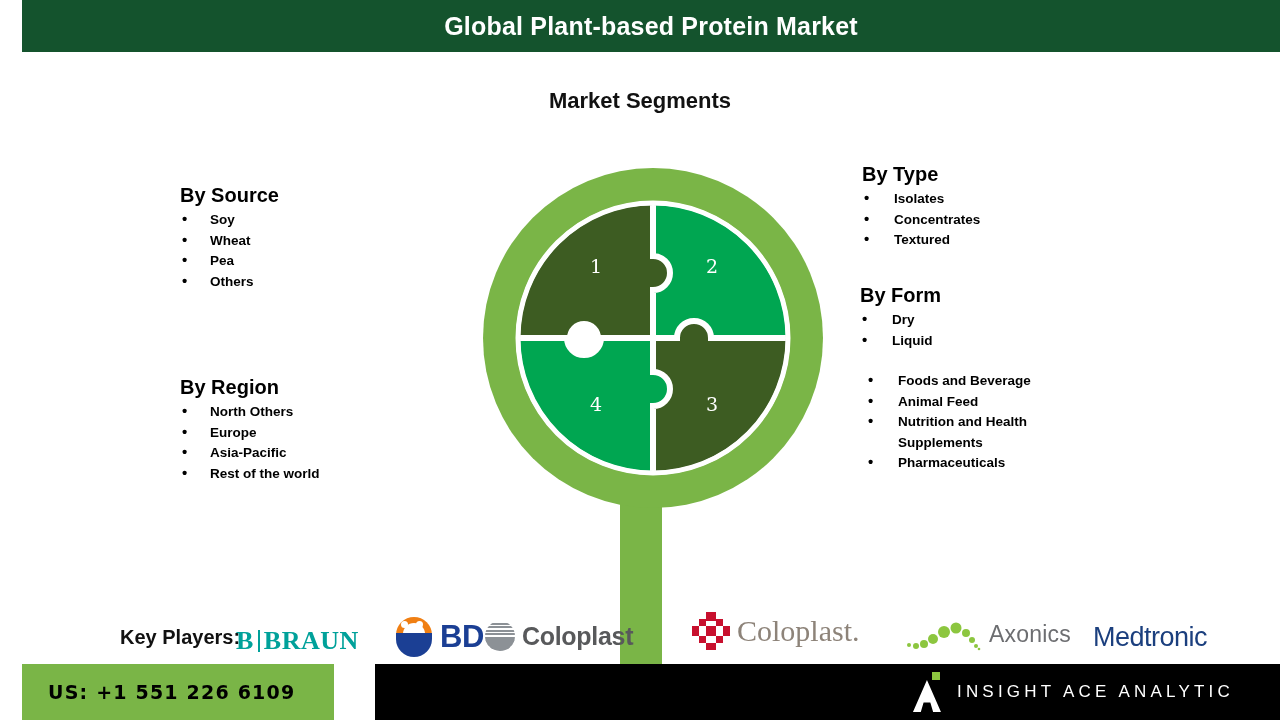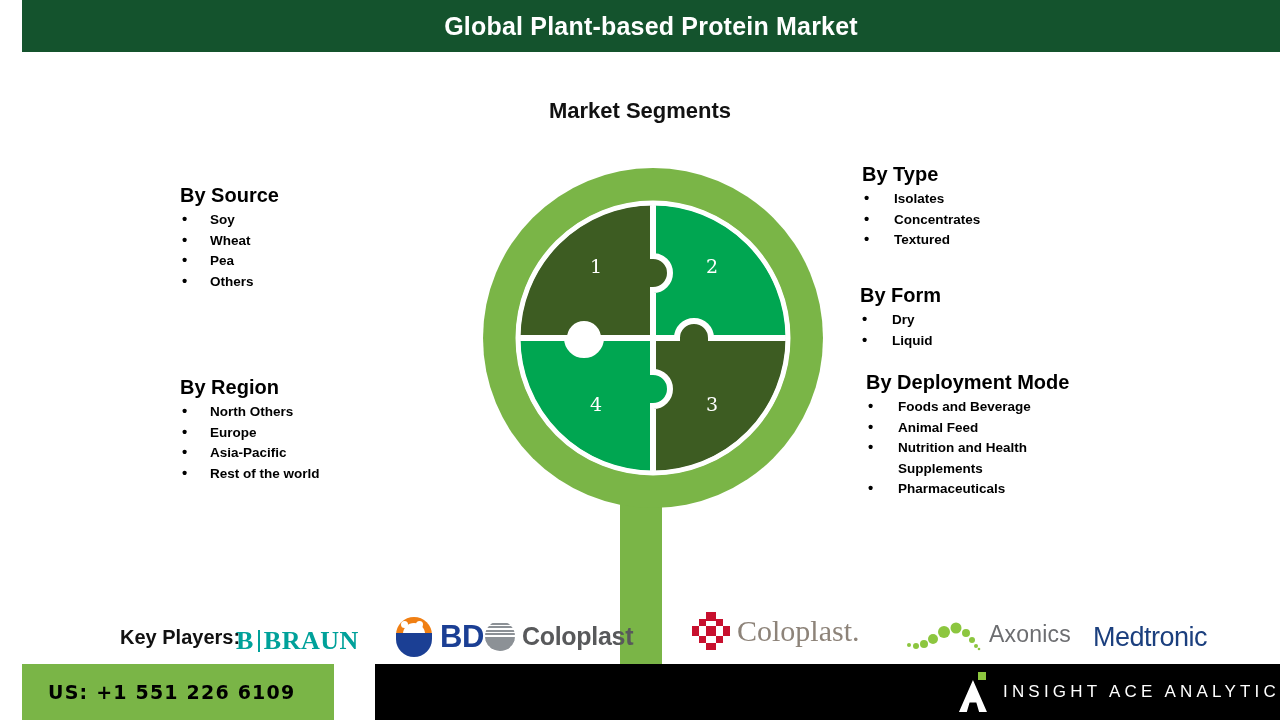--- a/index.html
+++ b/index.html
@@ -37,21 +37,20 @@
   
   .section-heading {
     position: absolute;
     left: 0;
     top: 88px;
     width: 1280px;
     text-align: center;
     font-size: 22px;
     font-weight: bold;
     color: #111111;
-    margin-top: 10px;
   }
 
   
   .seg-block {
     position: absolute;
   }
   .seg-title {
     font-size: 20px;
     font-weight: bold;
     color: #000000;
@@ -299,20 +298,21 @@
     width: 905px;
     height: 56px;
     background: #000000;
     display: flex;
     align-items: center;
     justify-content: flex-end;
   }
   .brand-wrap {
     display: flex;
     align-items: center;
+    margin-right: 46px;
   }
   .brand-mark {
     position: relative;
     width: 28px; height: 40px;
     margin-right: 16px;
   }
   .brand-a {
     position: absolute;
     left: 0; bottom: 0;
     width: 28px; height: 32px;
@@ -372,21 +372,20 @@
 
 <div class="seg-block" id="block-form">
   <div class="seg-title">By Form</div>
   <ul class="seg-list">
     <li class="seg-item"><span class="bullet">•</span><span>Dry</span></li>
     <li class="seg-item"><span class="bullet">•</span><span>Liquid</span></li>
   </ul>
 </div>
 
 <div class="seg-block" id="block-deploy">
-  <div class="seg-title">By Deployment Mode</div>
   <ul class="seg-list">
     <li class="seg-item"><span class="bullet">•</span><span>Foods and Beverage</span></li>
     <li class="seg-item"><span class="bullet">•</span><span>Animal Feed</span></li>
     <li class="seg-item"><span class="bullet">•</span><span>Nutrition and Health</span></li>
     <li class="seg-item cont"><span>Supplements</span></li>
     <li class="seg-item"><span class="bullet">•</span><span>Pharmaceuticals</span></li>
   </ul>
 </div>
 
 <div class="puzzle-wrap">

